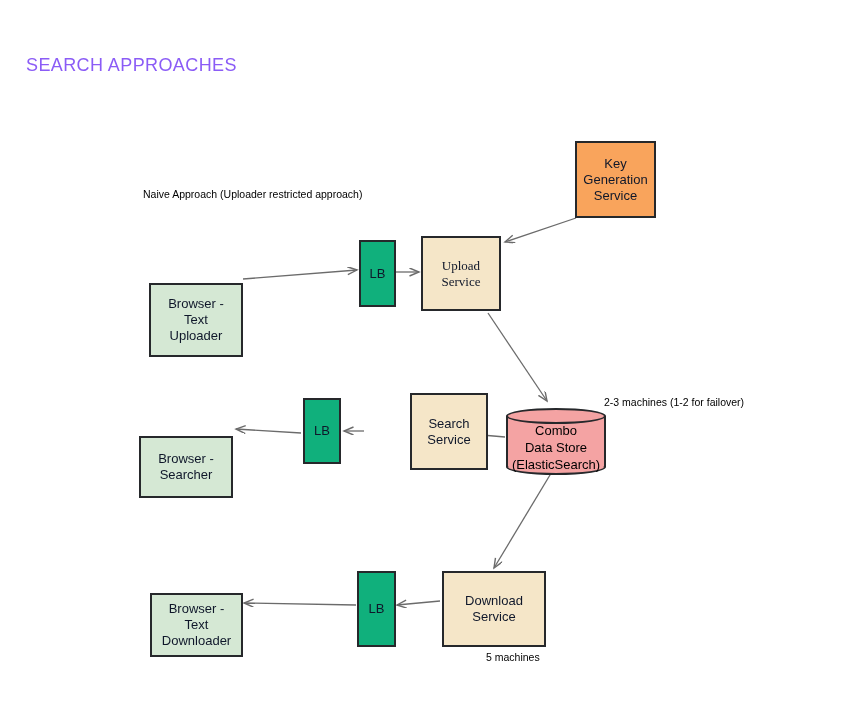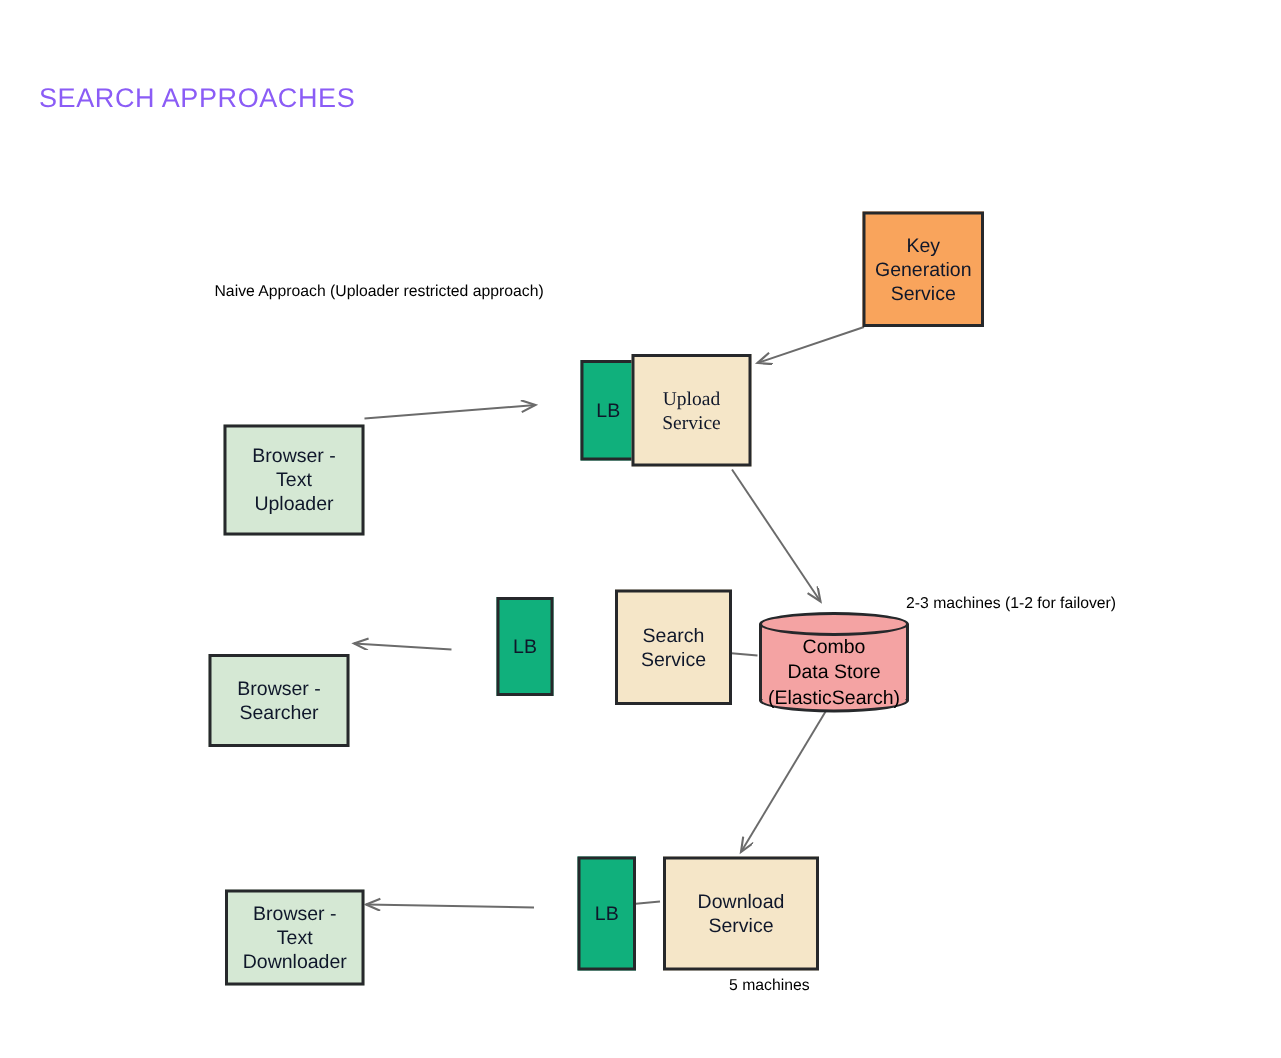--- a/index.html
+++ b/index.html
@@ -49,21 +49,21 @@
     line-height: 16px;
     color: #0f172a;
     z-index: 3;
   }
   .node .lbl {
     display: block;
     white-space: pre-line;
     padding: 0 3px;
   }
   .n-green  { background: #d5e8d4; margin-top: 40px; }
-  .n-teal   { background: #10b07c; margin-left: 28px; }
+  .n-teal   { background: #10b07c; }
   .n-tan    { background: #f5e6c8; }
   .n-orange { background: #f9a45c; }
 
   
   .cylinder {
     position: absolute;
     z-index: 3;
   }
   .cyl-body {
     position: absolute;

